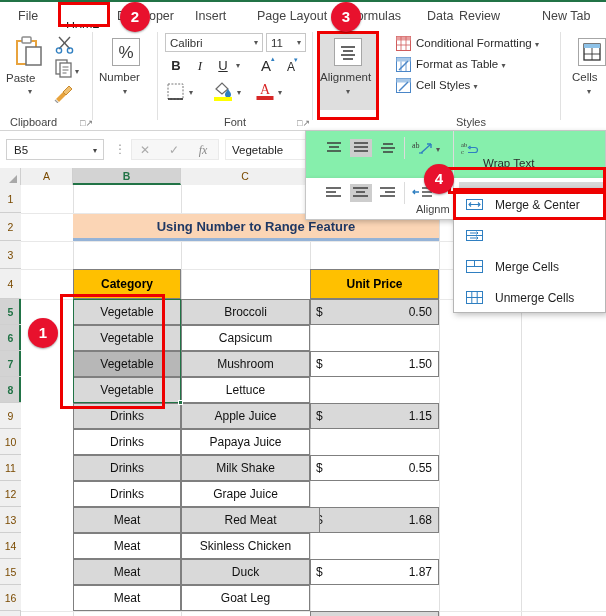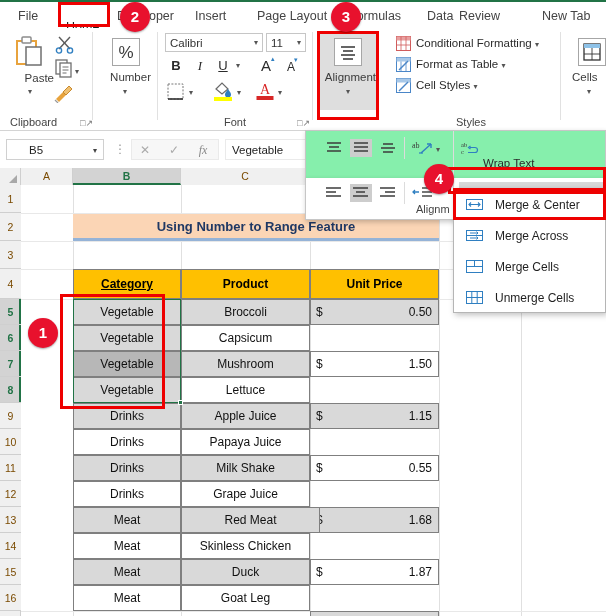--- a/index.html
+++ b/index.html
@@ -34,21 +34,21 @@
   }
   .grp-label {
     position: absolute; font-size: 11px; color: #444; text-align: center;
     bottom: 2px;
   }
   .dlg-launcher {
     position: absolute; font-size: 9px; color: #767676; bottom: 2px;
   }
 
   
-  .big-btn-label { font-size: 11.5px; color: #3b3b3b; text-align: right; }
+  .big-btn-label { font-size: 11.5px; color: #3b3b3b; text-align: left; }
   .chev { font-size: 8px; color: #555; text-align: center; line-height: 8px; }
 
   .small-chev { font-size: 8px; color: #555; }
 
   
   .combo {
     position: absolute; border: 1px solid #c6c6c6; background: #fff;
     font-size: 11.5px; color: #333; padding-left: 4px; line-height: 18px;
     height: 19px;
   }
@@ -70,21 +70,21 @@
     background: #e8112d; color: #fff; font-size: 15px; font-weight: bold;
     text-align: center; line-height: 30px;
     box-shadow: 0 1px 2px rgba(0,0,0,.35);
   }
 
   
   .fbar { position: absolute; left: 0; top: 131px; width: 606px; height: 37px; background: #fff; }
   .namebox {
     position: absolute; left: 6px; top: 8px; width: 98px; height: 21px;
     border: 1px solid #d0d0d0; background: #fff; font-size: 11.5px;
-    color: #222; line-height: 21px; padding-left: 22px;
+    color: #222; line-height: 21px; padding-left: 7px;
   }
   .namebox .cv { position: absolute; right: 6px; top: 0; font-size: 8px; color: #444; }
   .fbar-dots { position: absolute; left: 114px; top: 11px; font-size: 12px; color: #999; }
   .fbar-icons {
     position: absolute; left: 131px; top: 8px; width: 88px; height: 21px;
     background: #f7f7f7; border: 1px solid #eaeaea;
   }
   .fb-i { position: absolute; top: 0; font-size: 12px; line-height: 21px; color: #aaa; text-align:center; width: 26px;}
   .fbar-input {
     position: absolute; left: 225px; top: 8px; width: 381px; height: 21px;
@@ -394,22 +394,21 @@
     <div class="gl-v" style="left:418px;"></div>
     <div class="gl-v" style="left:500px;"></div>
     <div class="gl-h" style="top:28px;"></div>
     <div class="gl-h" style="top:56px;"></div>
     <div class="gl-h" style="top:84px;"></div>
     <div class="gl-h" style="top:114px;"></div>
     <div class="gl-h" style="top:426px;"></div>
 
     <div class="title-cell" style="left:52px;top:29px;width:366px;height:27px;">Using Number to Range Feature</div>
 
-    <div class="thead" style="left:52px;top:84px;width:108px;height:30px;text-decoration:underline;">Category</div>
-    <div class="thead" style="left:160px;top:84px;width:129px;height:30px;">Product</div>
+    <div class="thead" style="left:52px;top:84px;width:108px;height:30px;">Category</div>
     <div class="thead" style="left:289px;top:84px;width:129px;height:30px;">Unit Price</div>
 
     <div class="tcell shade" style="left:52px;top:114px;width:108px;height:26px;">Vegetable</div>
     <div class="tcell shade" style="left:160px;top:114px;width:129px;height:26px;">Broccoli</div>
     <div class="tcell shade price" style="left:289px;top:114px;width:129px;height:26px;">
       <span class="dollar">$</span>
       <span>0.50</span>
     </div>
 
     <div class="tcell shade" style="left:52px;top:140px;width:108px;height:26px;">Vegetable</div>
@@ -568,21 +567,20 @@
     </svg>
     <span class="mtxt">Merge &amp; Center</span>
   </div>
   <div class="mitem" style="top:32px;">
     <svg class="micon" width="17" height="15" viewBox="0 0 17 15">
       <rect x="0.5" y="2.5" width="16" height="10" fill="#fff" stroke="#2f7fc1" stroke-width="1"></rect>
       <line x1="0.5" y1="7.5" x2="16.5" y2="7.5" stroke="#2f7fc1" stroke-width="1"></line>
       <path d="M4 5 L12 5 M10.5 3.5 L12 5 L10.5 6.5" fill="none" stroke="#2f7fc1" stroke-width="1"></path>
       <path d="M4 10 L12 10 M10.5 8.5 L12 10 L10.5 11.5" fill="none" stroke="#2f7fc1" stroke-width="1"></path>
     </svg>
-    <span class="mtxt">Merge Across</span>
   </div>
   <div class="mitem" style="top:94px;">
     <svg class="micon" width="17" height="15" viewBox="0 0 17 15">
       <rect x="0.5" y="1.5" width="16" height="12" fill="#fff" stroke="#2f7fc1" stroke-width="1"></rect>
       <line x1="0.5" y1="7.5" x2="16.5" y2="7.5" stroke="#2f7fc1" stroke-width="1"></line>
       <line x1="5.8" y1="1.5" x2="5.8" y2="13.5" stroke="#2f7fc1" stroke-width="1"></line>
       <line x1="11.2" y1="1.5" x2="11.2" y2="13.5" stroke="#2f7fc1" stroke-width="1"></line>
     </svg>
     <span class="mtxt">Unmerge Cells</span>
   </div>

